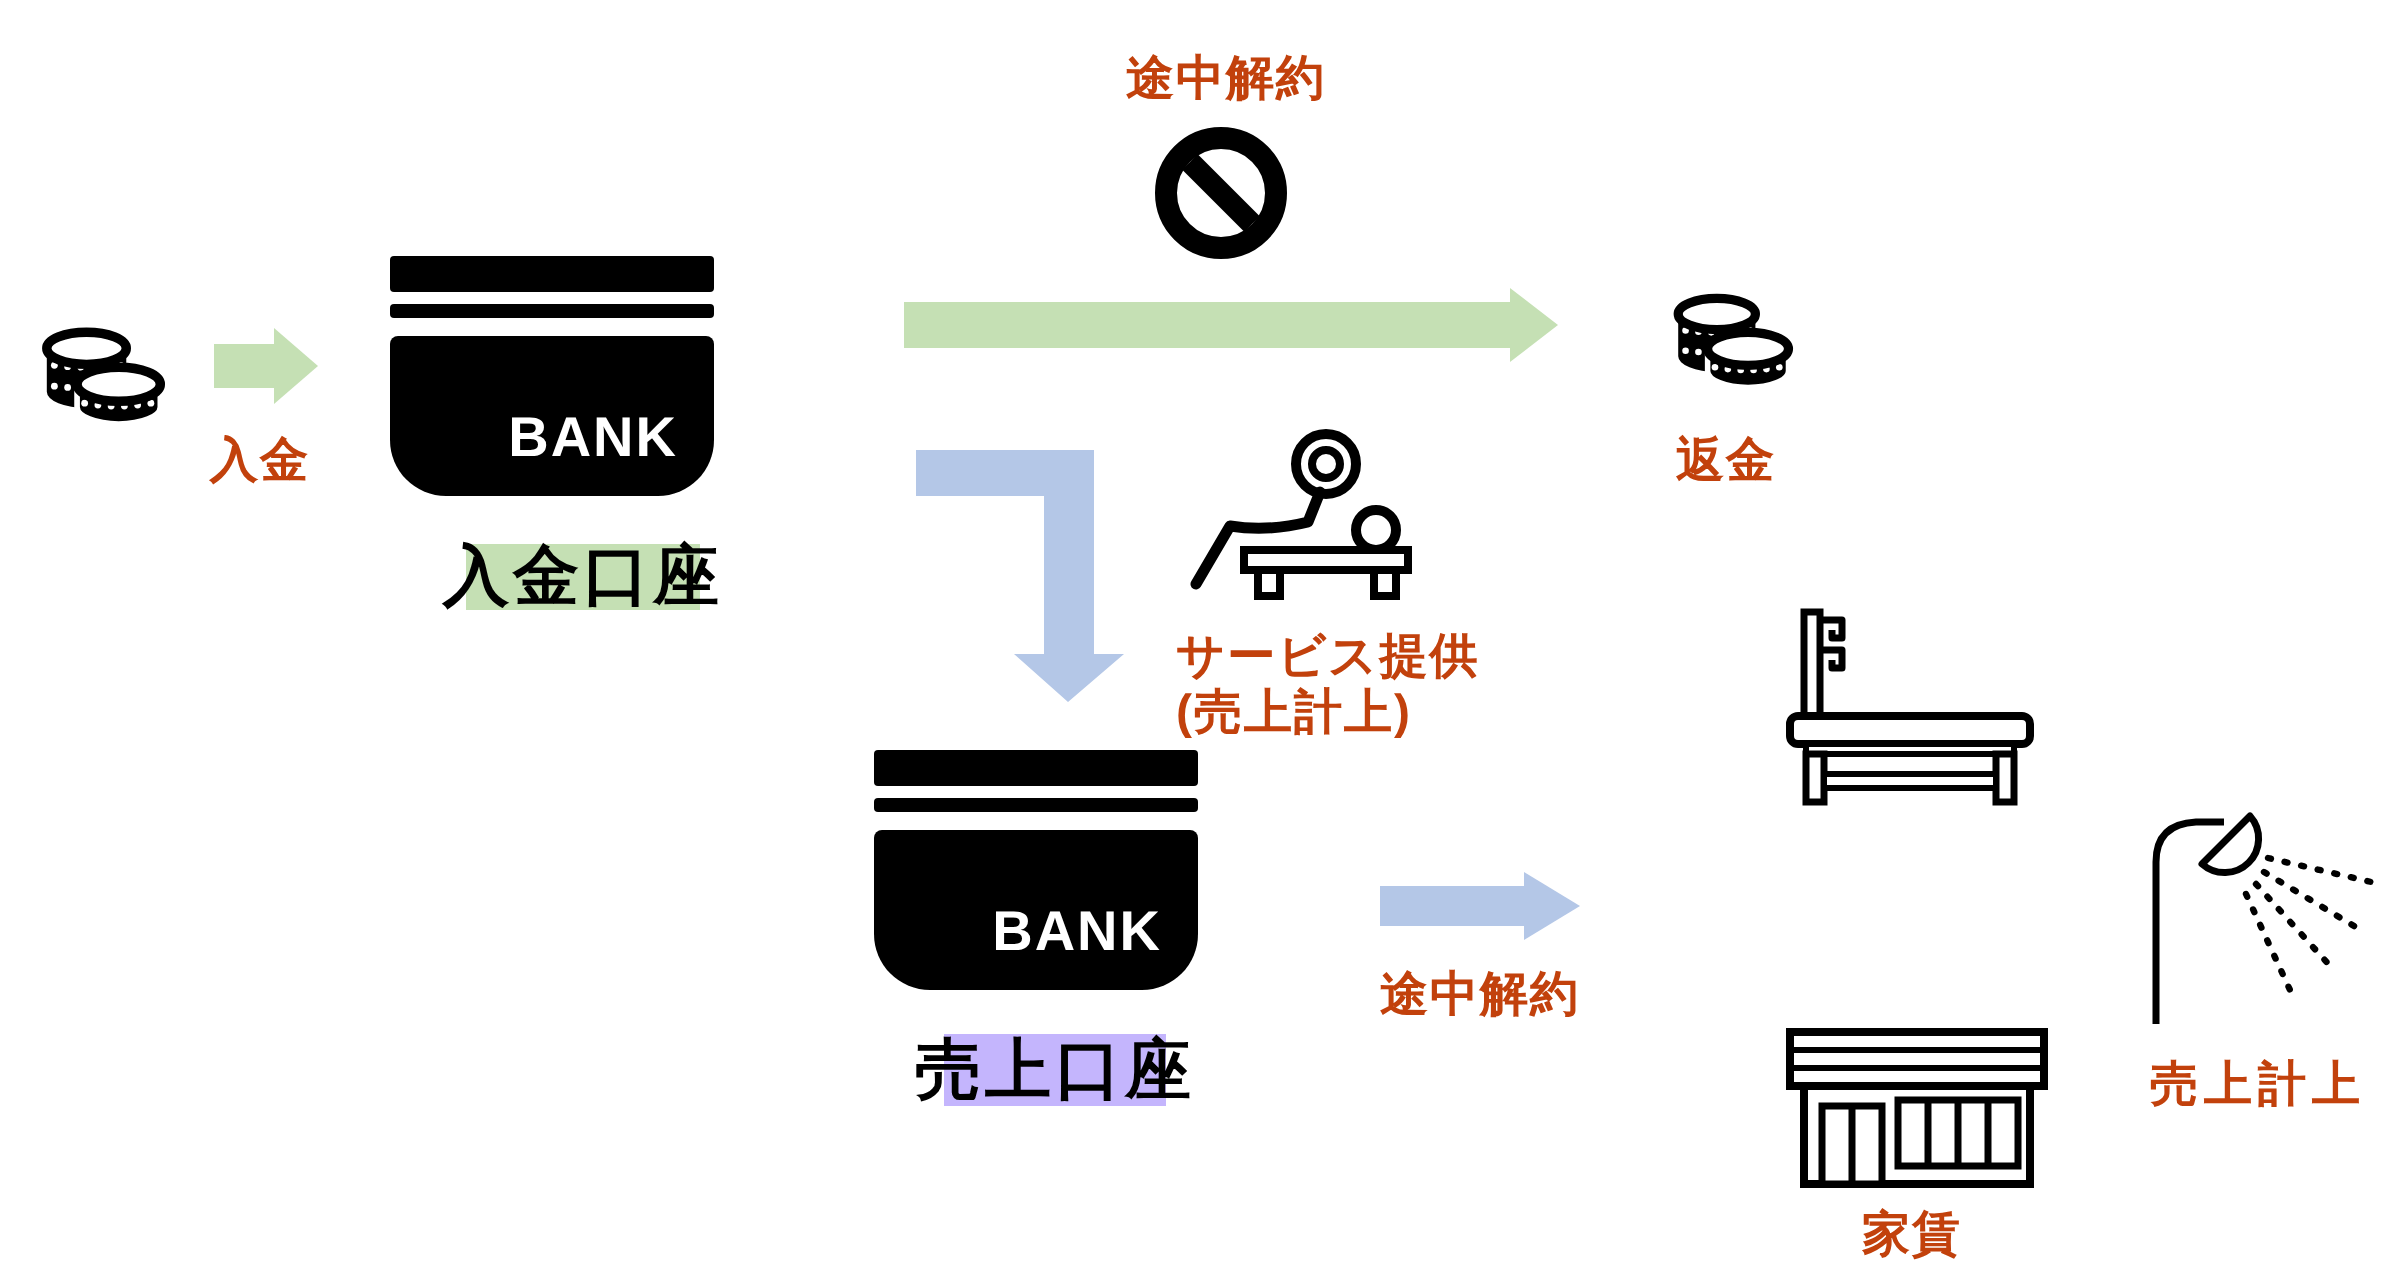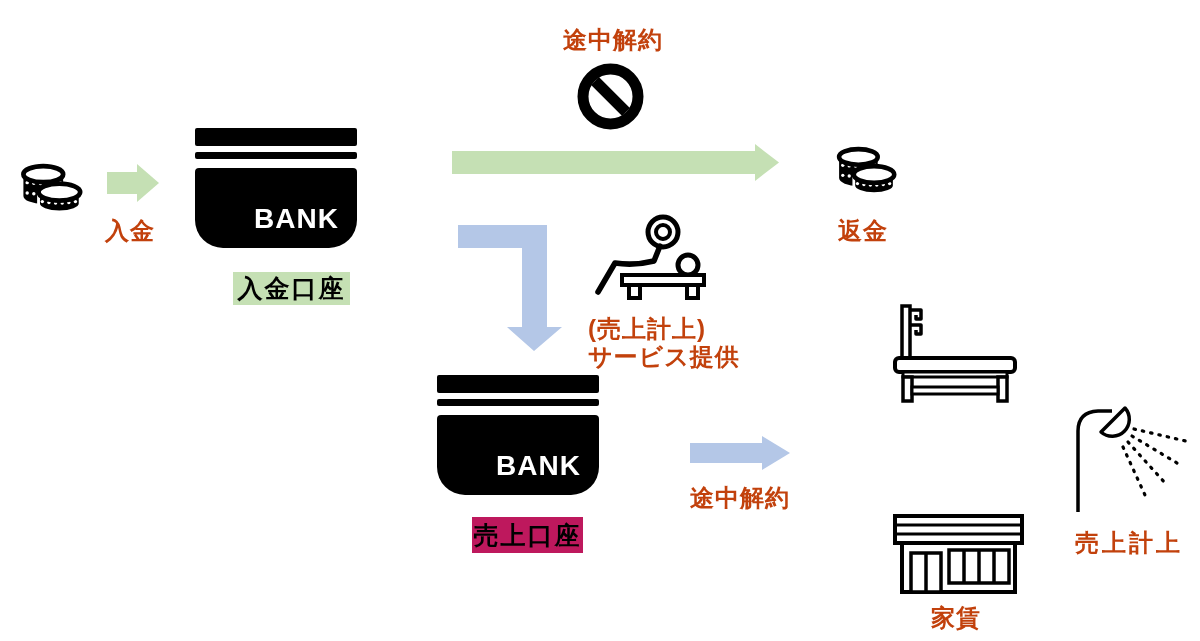--- a/index.html
+++ b/index.html
@@ -2,24 +2,24 @@
 <html><head>
 <meta charset="utf-8">
 <style>
   html,body{margin:0;padding:0;background:#fff;}
   .canvas{position:relative;width:1200px;height:641px;background:#ffffff;overflow:hidden;
           font-family:"Liberation Sans","DejaVu Sans",sans-serif;}
   .abs{position:absolute;}
   .jp{font-weight:700;color:#c2410c;font-size:24px;line-height:1.15;white-space:nowrap;letter-spacing:1px;}
   .jp.small{font-size:22px;letter-spacing:0;}
   .jp.spread{letter-spacing:3px;}
-  .tag{display:flex;align-items:center;justify-content:center;font-weight:700;font-size:25px;
+  .tag{display:flex;align-items:center;justify-content:center;font-weight:700;font-size:33px;
        color:#000;letter-spacing:2px;white-space:nowrap;}
   .tag.green{background:#c5e0b4;}
-  .tag.blue{background:#be185d;}
+  .tag.blue{background:#c4b5fd;}
   .card{width:162px;}
   .card .bar1{height:18px;background:#000;border-radius:2px;}
   .card .bar2{height:7px;background:#000;margin-top:6px;border-radius:2px;}
   .card .body{height:80px;background:#000;margin-top:9px;border-radius:4px 4px 28px 28px;position:relative;}
   .card .bank{position:absolute;right:18px;bottom:13px;color:#fff;font-weight:700;font-size:28px;
               letter-spacing:1px;}
   svg{display:block;overflow:visible;}
 </style>
 </head>
 <body>
@@ -117,22 +117,22 @@
   <svg class="abs" style="left:590px;top:209px;" width="118" height="93" viewBox="0 0 118 93">
     <circle cx="73" cy="23" r="15" fill="#fff" stroke="#000" stroke-width="5"></circle>
     <circle cx="73" cy="23" r="7" fill="#fff" stroke="#000" stroke-width="4"></circle>
     <path d="M70 37 L64 52 Q44 57 25 54 L8 83" fill="none" stroke="#000" stroke-width="5.5" stroke-linejoin="round" stroke-linecap="round"></path>
     <circle cx="98" cy="56" r="10" fill="#fff" stroke="#000" stroke-width="5"></circle>
     <rect x="32" y="66" width="82" height="10" fill="#fff" stroke="#000" stroke-width="4"></rect>
     <rect x="39" y="76" width="11" height="13" fill="#fff" stroke="#000" stroke-width="4"></rect>
     <rect x="97" y="76" width="11" height="13" fill="#fff" stroke="#000" stroke-width="4"></rect>
   </svg>
   <div class="abs" style="left:588px;top:315px;">
+    <div class="jp">サービス提供</div>
     <div class="jp">(売上計上)</div>
-    <div class="jp">サービス提供</div>
   </div>
 
   <div class="abs card" style="left:437px;top:375px;">
     <div class="bar1"></div>
     <div class="bar2"></div>
     <div class="body">
       <span class="bank">BANK</span>
     </div>
   </div>
   <div class="abs tag blue" style="left:472px;top:517px;width:111px;height:36px;">売上口座</div>

